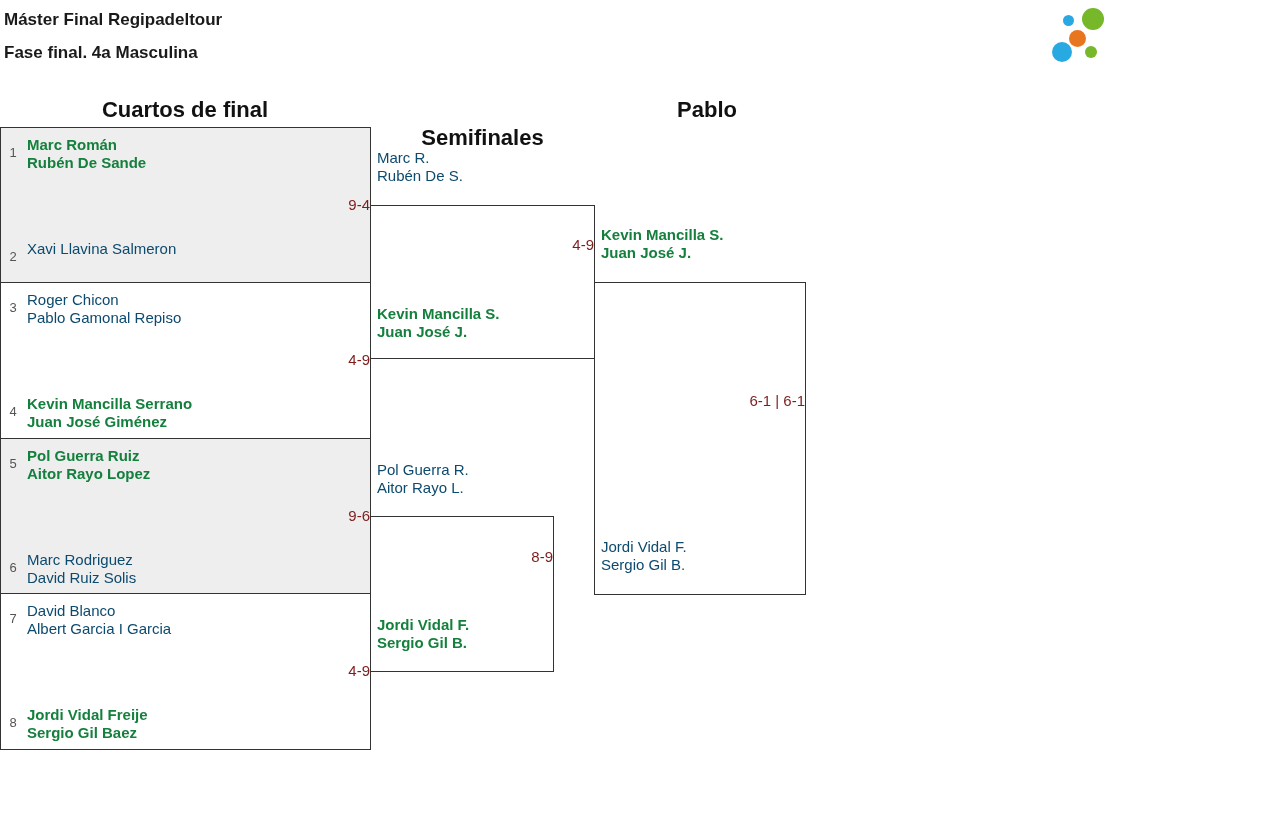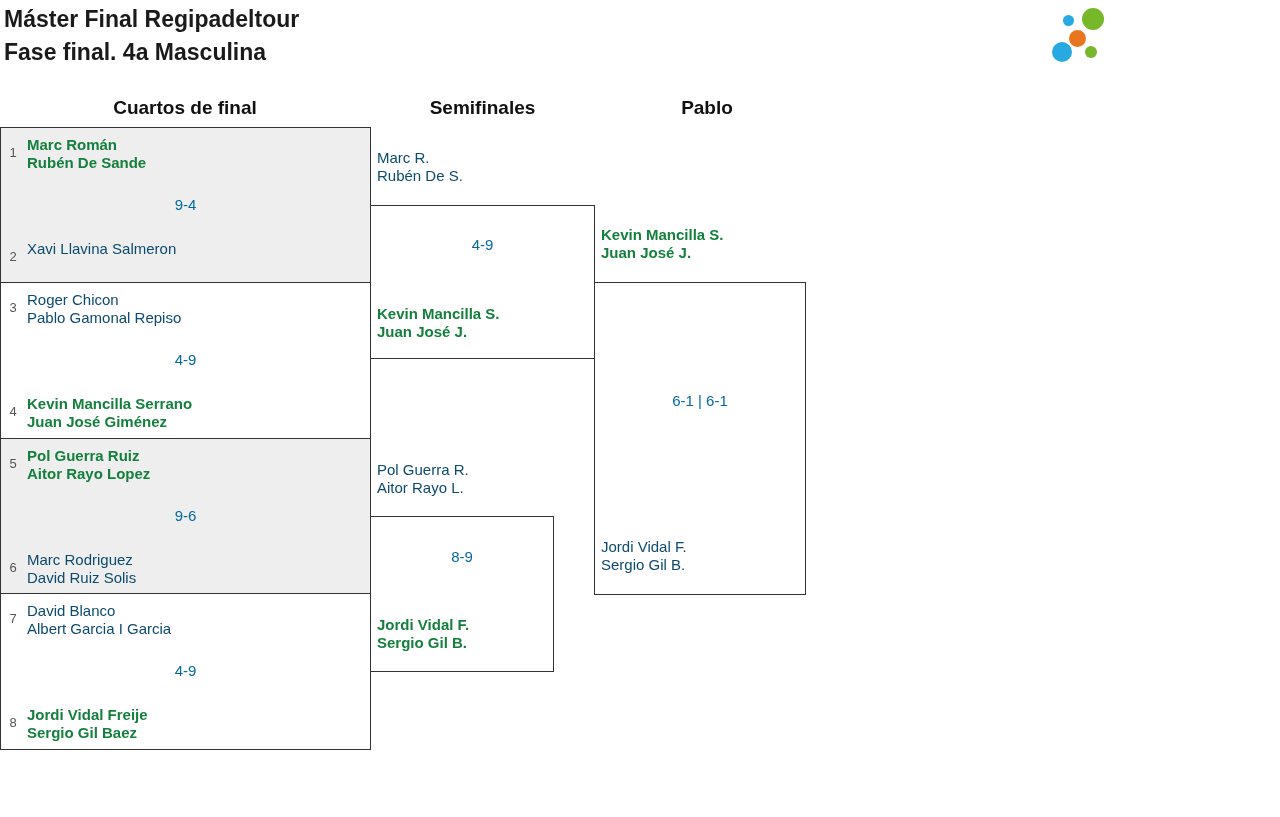--- a/index.html
+++ b/index.html
@@ -3,30 +3,30 @@
 <meta charset="utf-8">
 <style>
   html,body{margin:0;padding:0;background:#fff;}
   #stage{
     position:relative;width:1280px;height:817px;background:#ffffff;
     font-family:"Liberation Sans","DejaVu Sans",sans-serif;overflow:hidden;
   }
   
   #page-title{
     position:absolute;left:4px;top:3px;
-    font-size:23px;font-weight:700;color:#1a1a1a;line-height:33px;letter-spacing:0px;
+    font-size:17px;font-weight:700;color:#1a1a1a;line-height:33px;letter-spacing:0px;
   }
   #logo{position:absolute;left:1050px;top:5px;width:226px;height:66px;cursor:pointer;}
   .dot{position:absolute;border-radius:50%;}
   
   .round-header{
-    position:absolute;top:97px;font-size:19px;font-weight:700;color:#111;text-align:center;
+    position:absolute;top:97px;font-size:22px;font-weight:700;color:#111;text-align:center;
   }
   #rh-qf{left:0;width:370px;}
-  #rh-sf{left:370px;width:225px;}
+  #rh-sf{left:370px;width:225px;margin-top:28px;}
   #rh-f{left:594px;width:226px;}
   
   .match-qf{
     position:absolute;left:0;width:371px;
     border:1px solid #333;box-sizing:border-box;
   }
   #qf1{top:127px;height:156px;background:#eeeeee;}
   #qf2{top:282px;height:157px;background:#ffffff;}
   #qf3{top:438px;height:156px;background:#eeeeee;}
   #qf4{top:593px;height:157px;background:#ffffff;}
@@ -38,21 +38,21 @@
   #final-box{left:594px;top:282px;width:212px;height:313px;}
   
   .team{
     position:absolute;font-size:15px;line-height:18px;color:#0c4a6e;white-space:nowrap;
   }
   .team.winner{font-weight:700;color:#15803d;}
   .seed{
     position:absolute;font-size:13px;line-height:16px;color:#555;width:18px;text-align:center;
   }
   .score{
-    position:absolute;font-size:15px;line-height:16px;color:#0369a1;text-align:center;white-space:nowrap;
+    position:absolute;font-size:15px;line-height:16px;color:#7f1d1d;text-align:right;white-space:nowrap;
   }
   .match-qf .team{left:26px;}
   .match-qf .t1{top:8px;}
   .match-qf .t2{top:112px;}
   .match-qf .s1{left:3px;top:17px;}
   .match-qf .s2{left:3px;top:121px;}
   .match-qf .score{left:0;width:100%;top:69px;}
   #sf1 .score{left:0;width:100%;top:31px;}
   #sf2 .score{left:0;width:100%;top:32px;}
   #final-box .score{left:0;width:100%;top:110px;}

